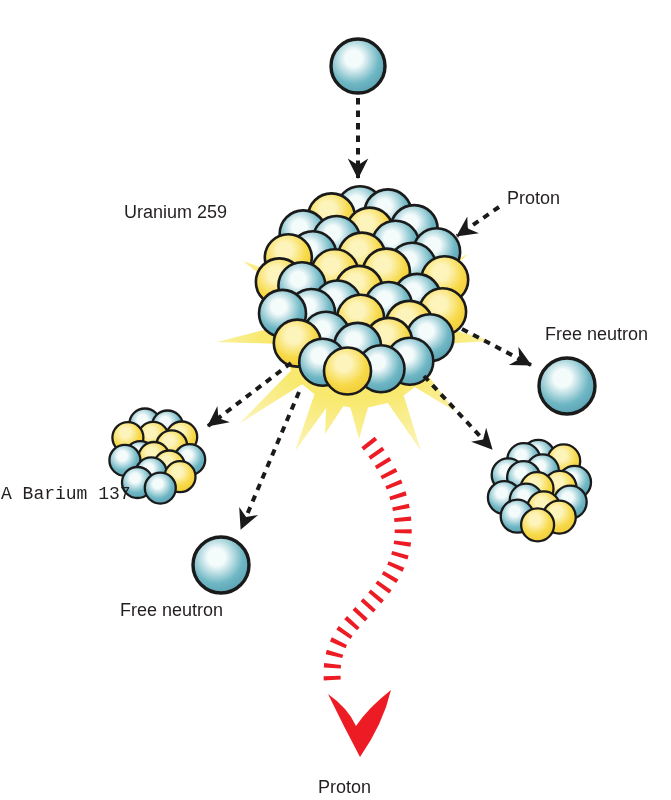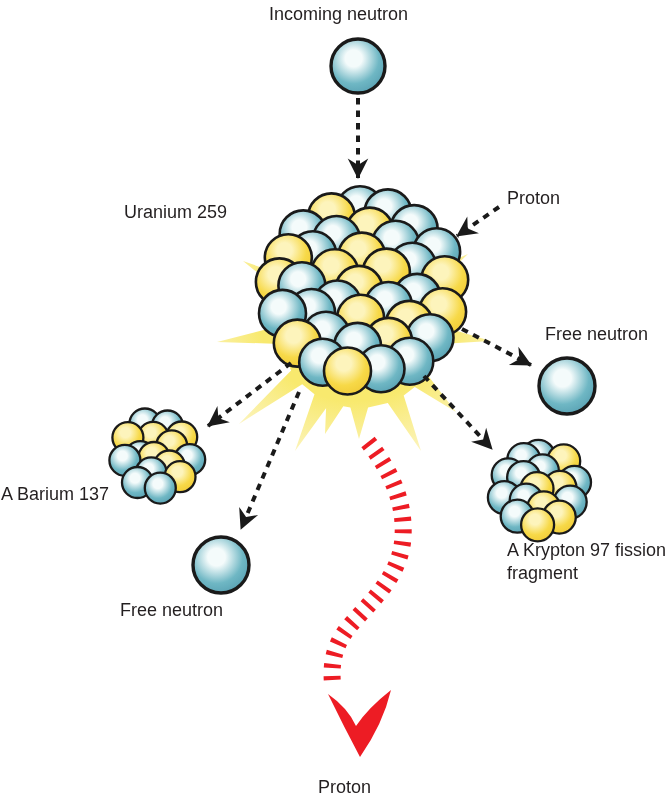--- a/index.html
+++ b/index.html
@@ -10,21 +10,21 @@
   }
   html,body{margin:0;padding:0;background:#fff;}
   .stage{position:relative;width:671px;height:800px;background:#fff;overflow:hidden;
          font-family:"Liberation Sans", sans-serif;}
   .stage svg{position:absolute;left:0;top:0;}
   .lbl{position:absolute;font-size:18px;color:var(--text);white-space:nowrap;line-height:22px;}
   .incoming{left:269px;top:3px;}
   .uranium{left:124px;top:201px;}
   .proton{left:499px;top:187px;margin-left:8px;}
   .fn-right{left:545px;top:323px;}
-  .barium{left:1px;top:483px;}
+  .barium{left:1px;top:483px;font-family:Liberation Mono, monospace;}
   .fn-bottom{left:120px;top:599px;}
   .krypton{left:507px;top:539px;line-height:23px;}
   .energy{left:318px;top:776px;}
   .nucleon{stroke:var(--outline);}
   .arrow{fill:none;stroke:var(--outline);stroke-width:4;stroke-dasharray:6.5 6;}
   .ribbon{fill:none;stroke:var(--red);stroke-width:17;stroke-dasharray:4 8;}
 </style>
 </head>
 <body>
 
@@ -143,26 +143,21 @@
     <circle cx="358" cy="66" r="27" fill="url(#gTeal)" style="stroke:var(--outline)" stroke-width="3.4"></circle>
     <circle cx="567" cy="386" r="28" fill="url(#gTeal)" style="stroke:var(--outline)" stroke-width="3.4"></circle>
     <circle cx="221" cy="565" r="28" fill="url(#gTeal)" style="stroke:var(--outline)" stroke-width="3.4"></circle>
 
     <g>
       <path class="ribbon" d="M368,442 C392,472 405,503 403,537 C401,572 377,596 354,621 C338,638 329,657 333,688"></path>
       <path style="fill:var(--red)" d="M328,694 Q348,708 356,726 Q368,708 391,690 Q383,724 360,757 Q344,727 328,694 Z"></path>
     </g>
   </svg>
 
-  <div class="lbl incoming">Incoming neutron</div>
   <div class="lbl uranium">Uranium 259</div>
   <div class="lbl proton">Proton</div>
   <div class="lbl fn-right">Free neutron</div>
   <div class="lbl barium">
     <div>A Barium 137</div>
   </div>
   <div class="lbl fn-bottom">Free neutron</div>
-  <div class="lbl krypton">
-    <div>A Krypton 97 fission</div>
-    <div>fragment</div>
-  </div>
   <div class="lbl energy">Proton</div>
 </div>
 
 </body></html>

